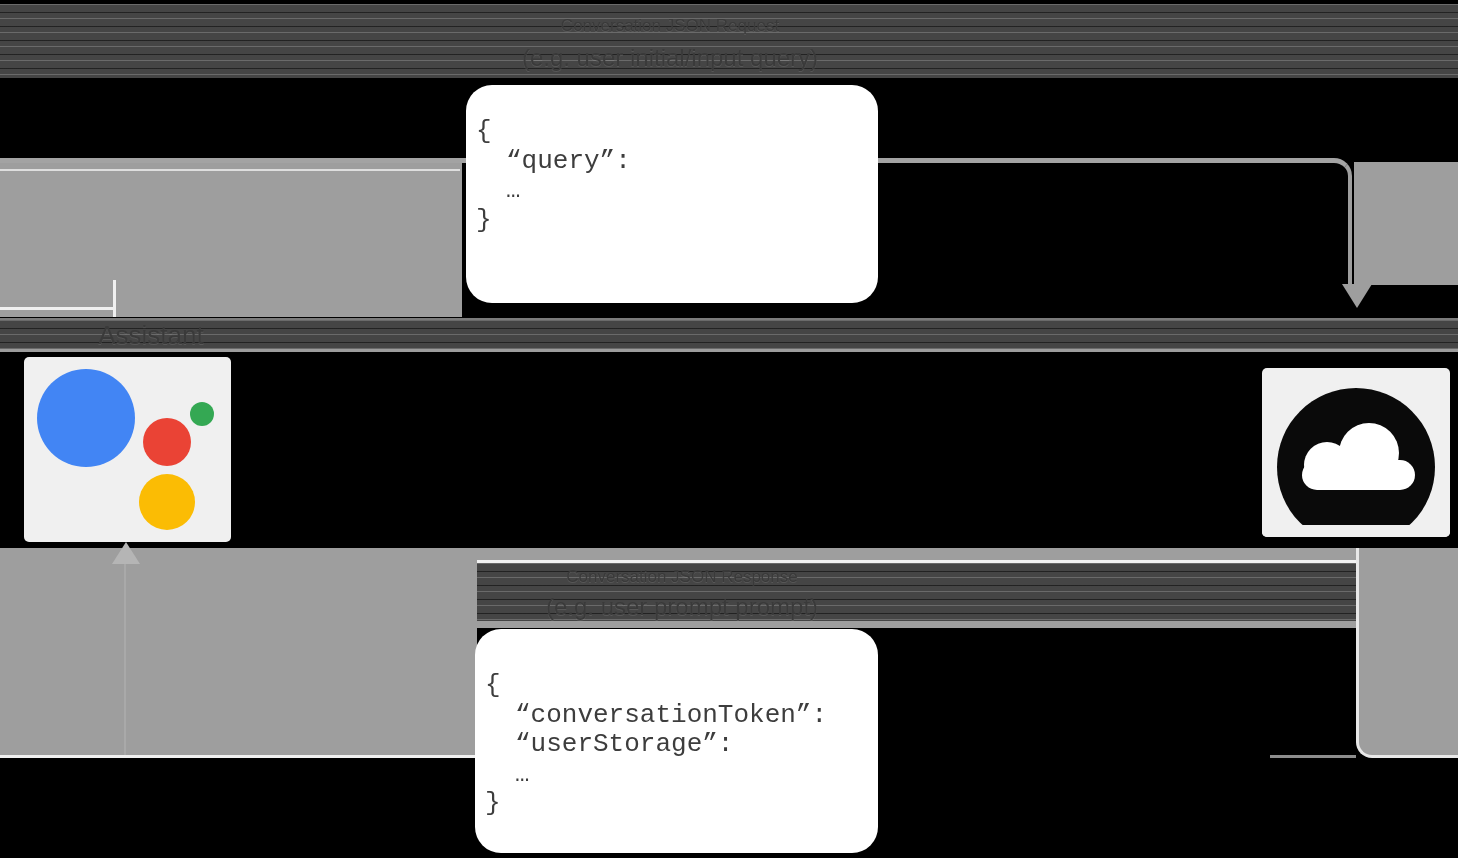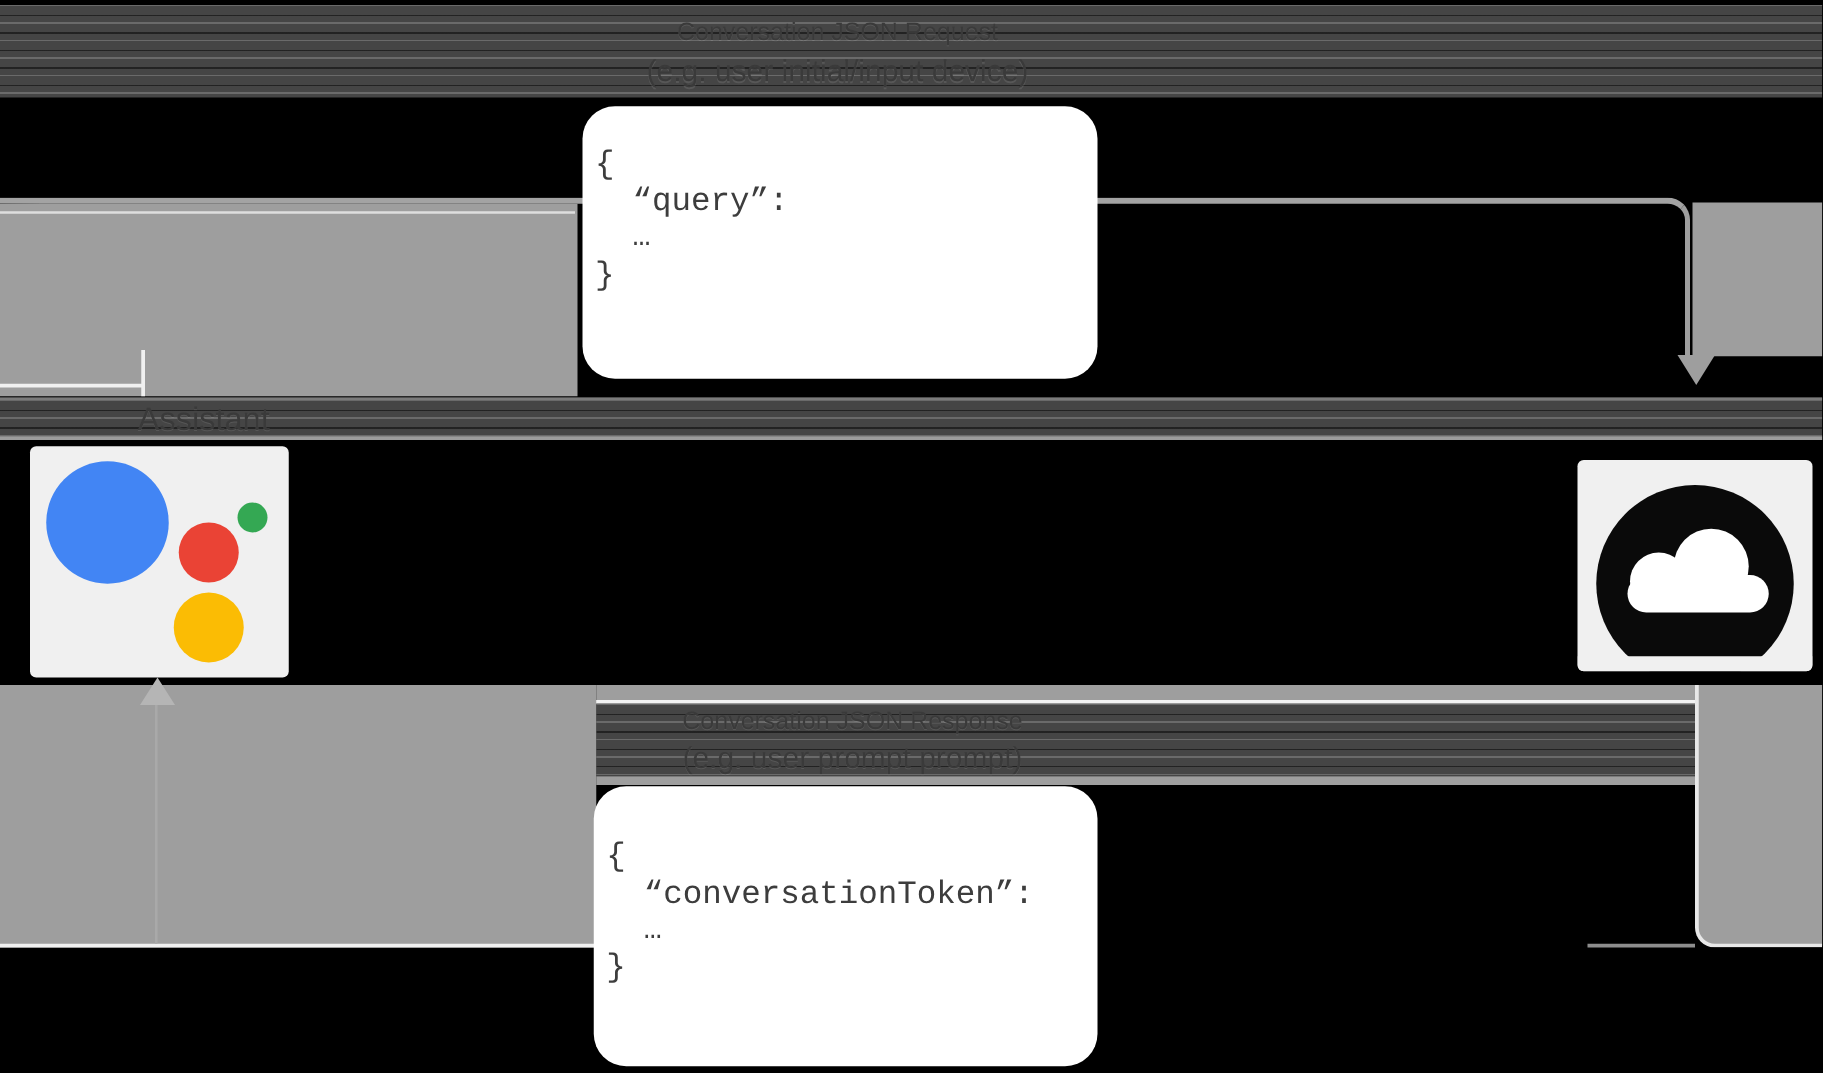--- a/index.html
+++ b/index.html
@@ -18,21 +18,21 @@
       rgba(255,255,255,0) 1px 8px,
       rgba(0,0,0,0.50) 8px 9px,
       rgba(0,0,0,0) 9px 14px);
   }
 
   .dim-text {
     color:#3a3a3a;
     text-shadow:0 1px 0 rgba(255,255,255,0.10);
     text-align:center; white-space:nowrap;
   }
-  .t1 { font-size:20px; line-height:30px; }
+  .t1 { font-size:17px; line-height:30px; }
   .t2 { font-size:24px; line-height:28px; }
   .node-label { font-size:26px; line-height:32px; }
 
   
   .gray { background:#9e9e9e; }
 
   .code-box {
     background:#fff; border-radius:26px;
     box-sizing:border-box;
     font-family:"Liberation Mono", monospace;
@@ -48,39 +48,39 @@
 
   .tri { width:0; height:0; }
 </style>
 </head>
 <body>
 
 <div class="stage">
 
   <div class="abs stripes" style="left:0; top:4px; width:1458px; height:74px;"></div>
   <div class="abs dim-text t1" style="left:270px; top:11px; width:800px;">Conversation JSON Request</div>
-  <div class="abs dim-text t2" style="left:270px; top:44px; width:800px;">(e.g. user initial/input device)</div>
+  <div class="abs dim-text t2" style="left:270px; top:44px; width:800px;">(e.g. user initial/input query)</div>
 
   <div class="abs" style="left:0; top:158px; width:1352px; height:126px;
               border-top:5px solid #a3a3a3; border-right:4px solid #9e9e9e;
               border-top-right-radius:18px; box-sizing:border-box;"></div>
 
   <div class="abs gray" style="left:0; top:163px; width:462px; height:154px;"></div>
   <div class="abs" style="left:0; top:169px; width:460px; height:2px; background:#dedede;"></div>
   <div class="abs" style="left:113px; top:280px; width:3px; height:37px; background:#f0f0f0;"></div>
   <div class="abs" style="left:0; top:307px; width:116px; height:3px; background:#f0f0f0;"></div>
 
   <div class="abs gray" style="left:1354px; top:162px; width:104px; height:123px;"></div>
   <div class="abs tri" style="left:1342px; top:284px;
               border-left:15px solid transparent; border-right:15px solid transparent;
               border-top:24px solid #9e9e9e;"></div>
 
   <div class="abs stripes" style="left:0; top:318px; width:1458px; height:29px;
               border-top:2px solid #7b7b7b; border-bottom:3px solid #9c9c9c;"></div>
-  <div class="abs dim-text node-label" style="left:16px; top:319px; width:246px;padding-left:24px;">Assistant</div>
+  <div class="abs dim-text node-label" style="left:4px; top:319px; width:246px;padding-left:24px;">Assistant</div>
 
   <div class="abs gray" style="left:477px; top:548px; width:879px; height:13px;"></div>
   <div class="abs" style="left:138px; top:560px; width:1218px; height:3px; background:#f2f2f2;"></div>
   <div class="abs stripes" style="left:477px; top:563px; width:879px; height:58px;"></div>
   <div class="abs gray" style="left:477px; top:621px; width:879px; height:7px;"></div>
   <div class="abs dim-text t1" style="left:282px; top:562px; width:800px;">Conversation JSON Response</div>
   <div class="abs dim-text t2" style="left:282px; top:593px; width:800px;">(e.g. user prompt prompt)</div>
 
   <div class="abs gray" style="left:0; top:548px; width:477px; height:207px;
               border-bottom:3px solid #f0f0f0;"></div>
@@ -97,20 +97,21 @@
   <div class="abs code-box" style="left:466px; top:85px; width:412px; height:218px; padding-top:32px;">
     <div class="code-line">{</div>
     <div class="code-line indent">“query”:</div>
     <div class="code-line indent ellipsis">…</div>
     <div class="code-line">}</div>
   </div>
 
   <div class="abs code-box" style="left:475px; top:629px; width:403px; height:224px; padding-top:42px;">
     <div class="code-line">{</div>
     <div class="code-line indent">“conversationToken”:</div>
+    <div class="code-line indent">“userStorage”:</div>
     <div class="code-line indent ellipsis">…</div>
     <div class="code-line">}</div>
   </div>
 
   <div class="abs icon-tile" style="left:24px; top:357px; width:207px; height:185px;">
     <div>
       <div class="circle" style="left:13px;  top:12px;  width:98px; height:98px; background:#4285f4;"></div>
       <div class="circle" style="left:166px; top:45px;  width:24px; height:24px; background:#34a853;"></div>
       <div class="circle" style="left:119px; top:61px;  width:48px; height:48px; background:#ea4335;"></div>
       <div class="circle" style="left:115px; top:117px; width:56px; height:56px; background:#fbbc04;"></div>

